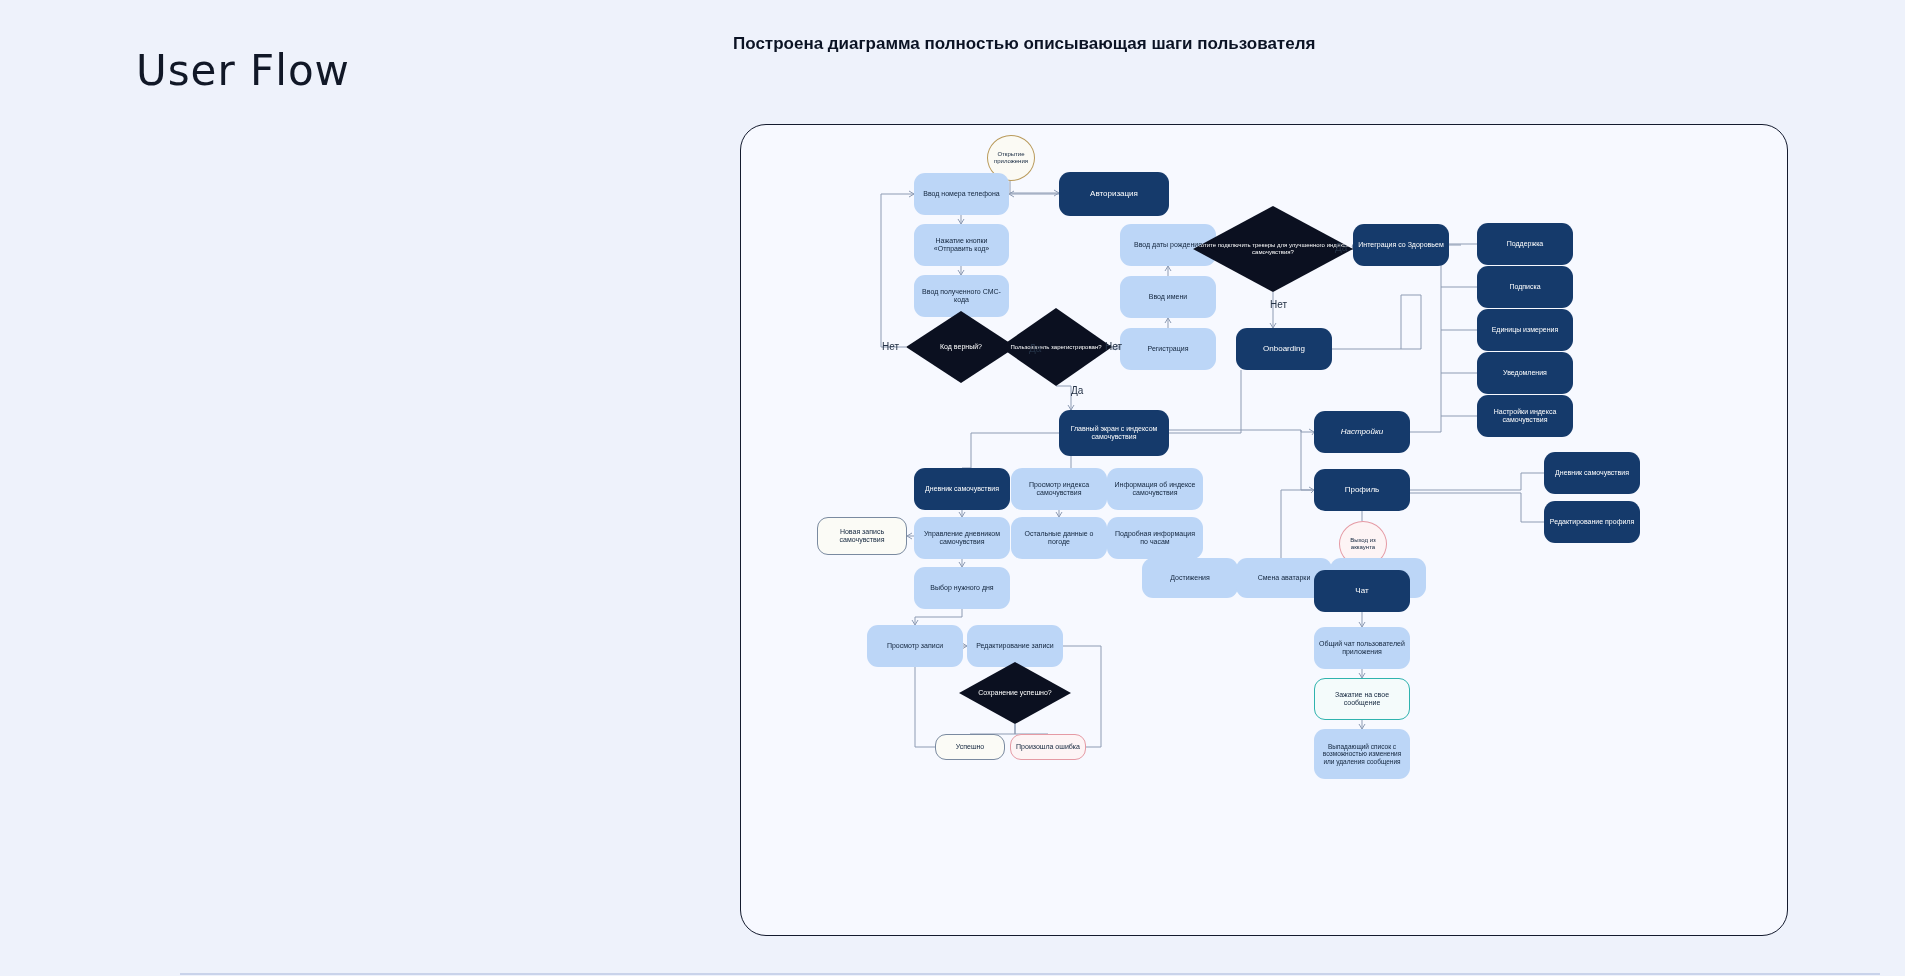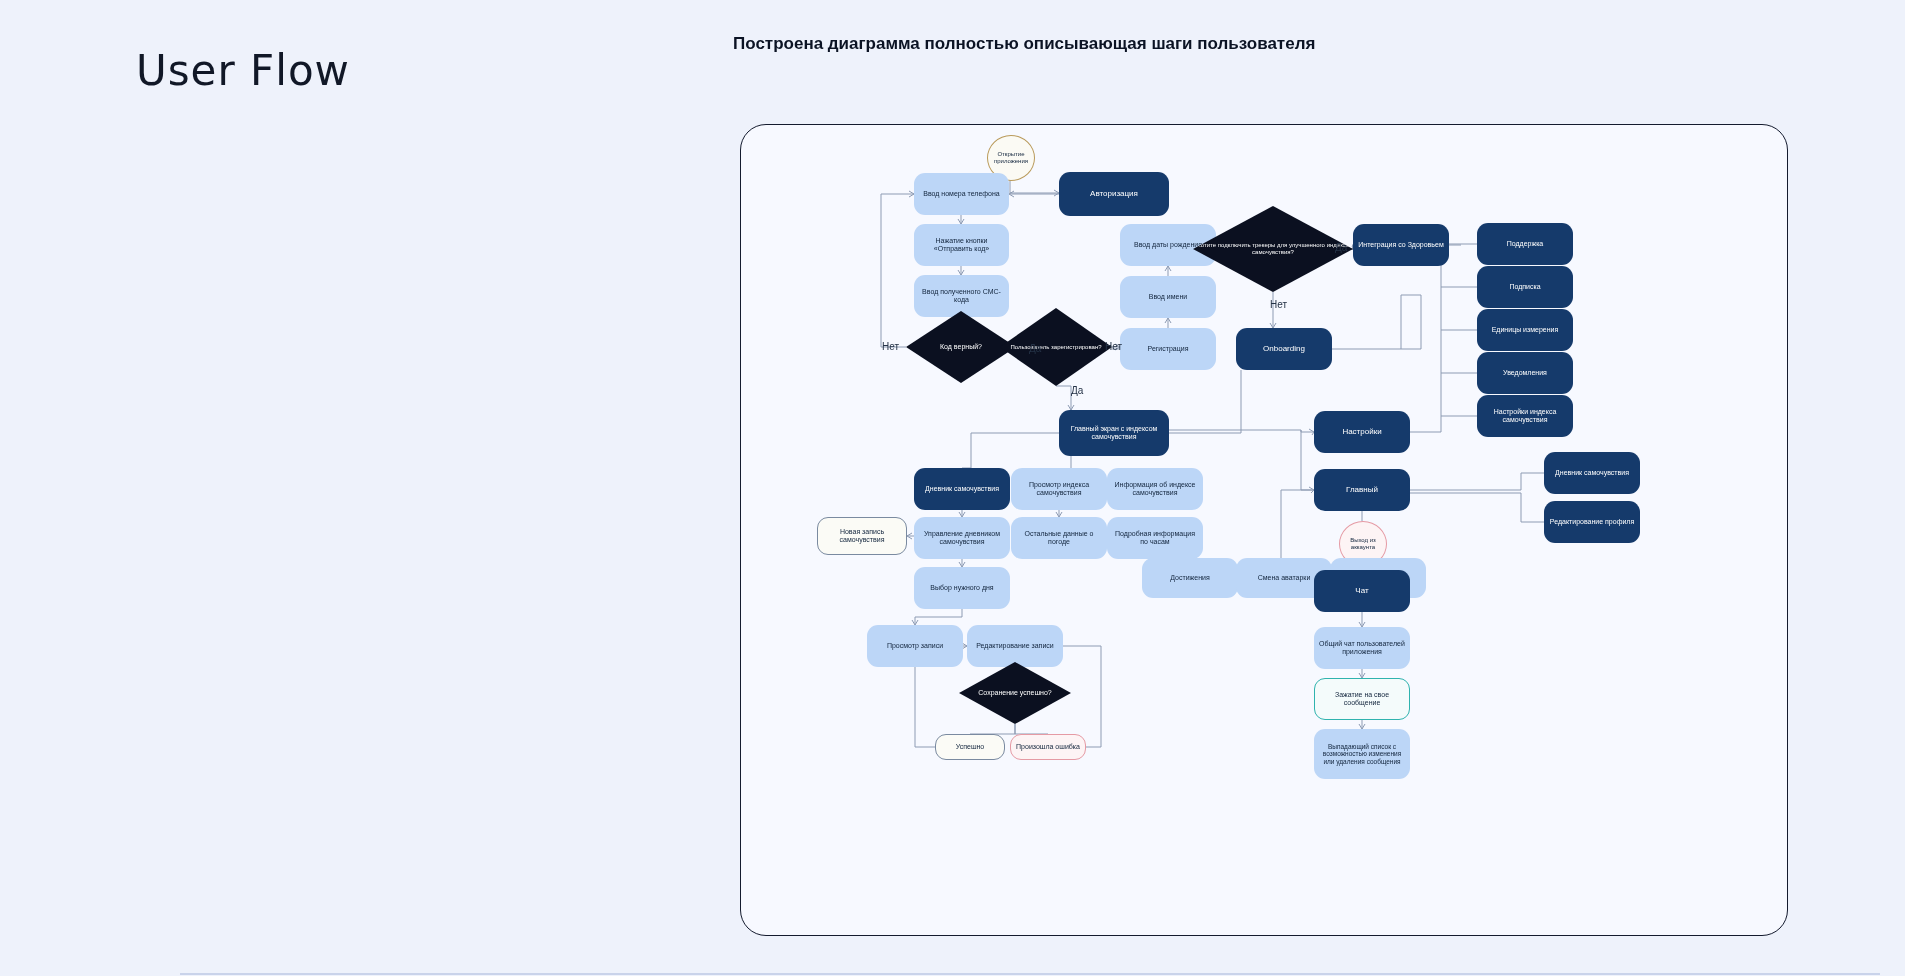--- a/index.html
+++ b/index.html
@@ -394,40 +394,40 @@
     </div>
     <div class="node rr dark" style="left: 495px; top: 203px; width: 96px; height: 42px; font-size: 8px;">
       <span>Onboarding</span>
     </div>
     <div class="node rr dark" style="left: 612px; top: 99px; width: 96px; height: 42px; font-size: 7px;">
       <span>Интеграция со Здоровьем</span>
     </div>
     <div class="node rr dark" style="left: 318px; top: 285px; width: 110px; height: 46px; font-size: 7px;">
       <span>Главный экран с индексом самочувствия</span>
     </div>
-    <div class="node rr dark" style="left: 573px; top: 286px; width: 96px; height: 42px; font-size: 8px;">
+    <div class="node rr dark" style="left: 573px; top: 286px; width: 96px; height: 42px; font-size: 8px; font-style: italic;">
       <span>Настройки</span>
     </div>
     <div class="node rr dark" style="left: 736px; top: 98px; width: 96px; height: 42px; font-size: 7px;">
       <span>Поддержка</span>
     </div>
     <div class="node rr dark" style="left: 736px; top: 141px; width: 96px; height: 42px; font-size: 7px;">
       <span>Подписка</span>
     </div>
     <div class="node rr dark" style="left: 736px; top: 184px; width: 96px; height: 42px; font-size: 7px;">
       <span>Единицы измерения</span>
     </div>
     <div class="node rr dark" style="left: 736px; top: 227px; width: 96px; height: 42px; font-size: 7px;">
       <span>Уведомления</span>
     </div>
     <div class="node rr dark" style="left: 736px; top: 270px; width: 96px; height: 42px; font-size: 7px;">
       <span>Настройки индекса самочувствия</span>
     </div>
     <div class="node rr dark" style="left: 573px; top: 344px; width: 96px; height: 42px; font-size: 8px;">
-      <span>Главный</span>
+      <span>Профиль</span>
     </div>
     <div class="node rr dark" style="left: 803px; top: 327px; width: 96px; height: 42px; font-size: 7px;">
       <span>Дневник самочувствия</span>
     </div>
     <div class="node rr dark" style="left: 803px; top: 376px; width: 96px; height: 42px; font-size: 7px;">
       <span>Редактирование профиля</span>
     </div>
     <div class="circlenode" style="left: 598px; top: 396px; width: 46px; height: 44px; font-size: 6px;">
       <span>Выход из аккаунта</span>
     </div>

